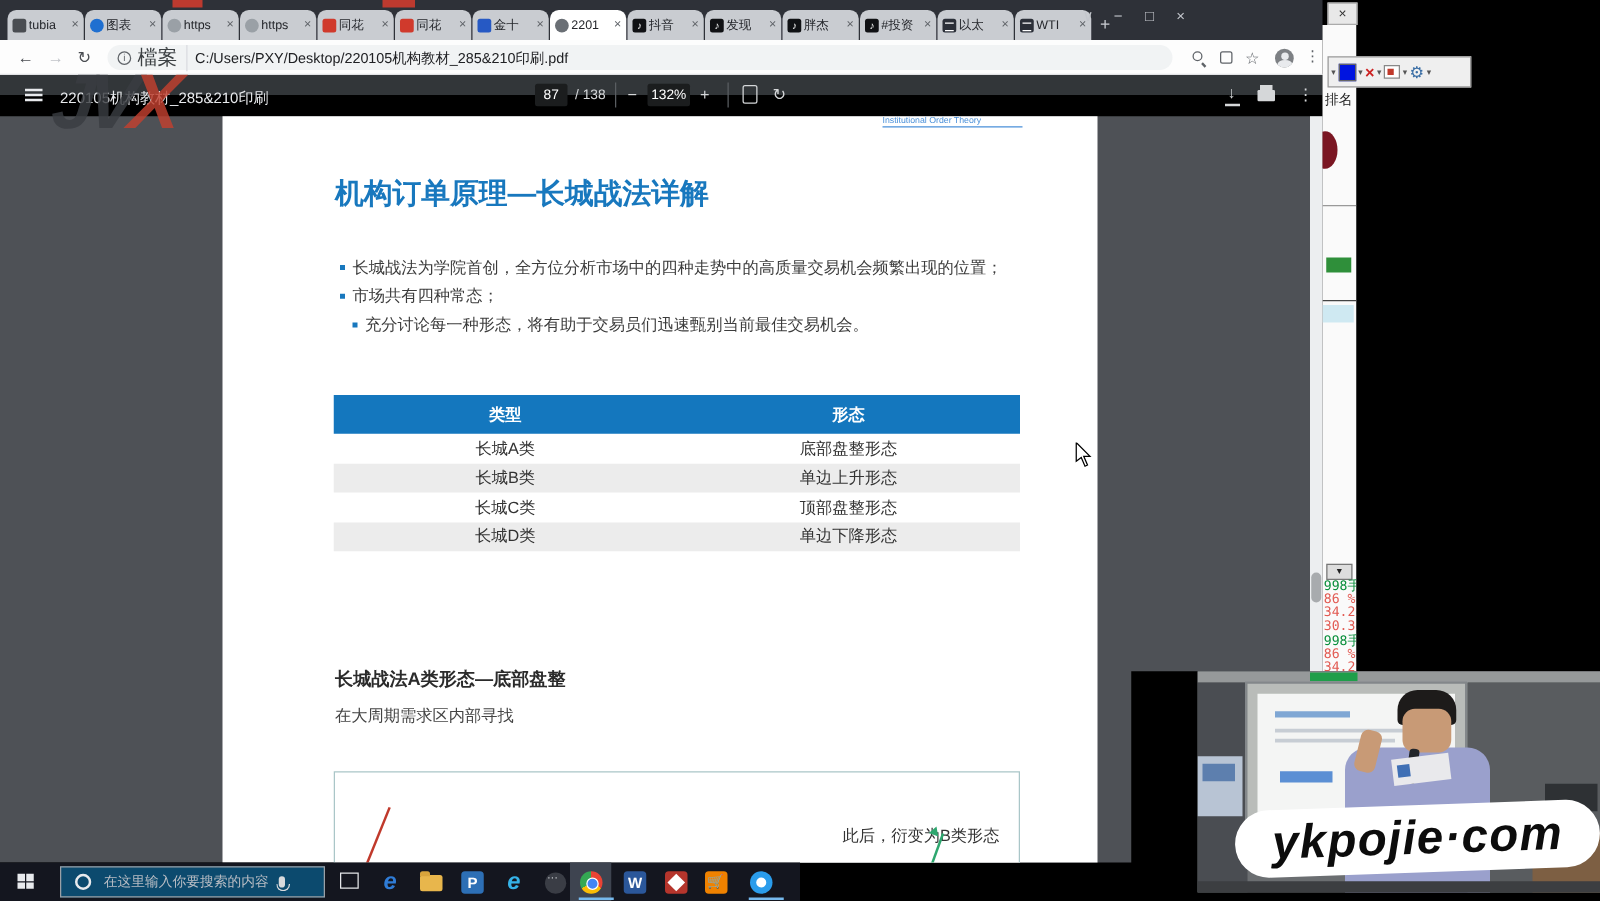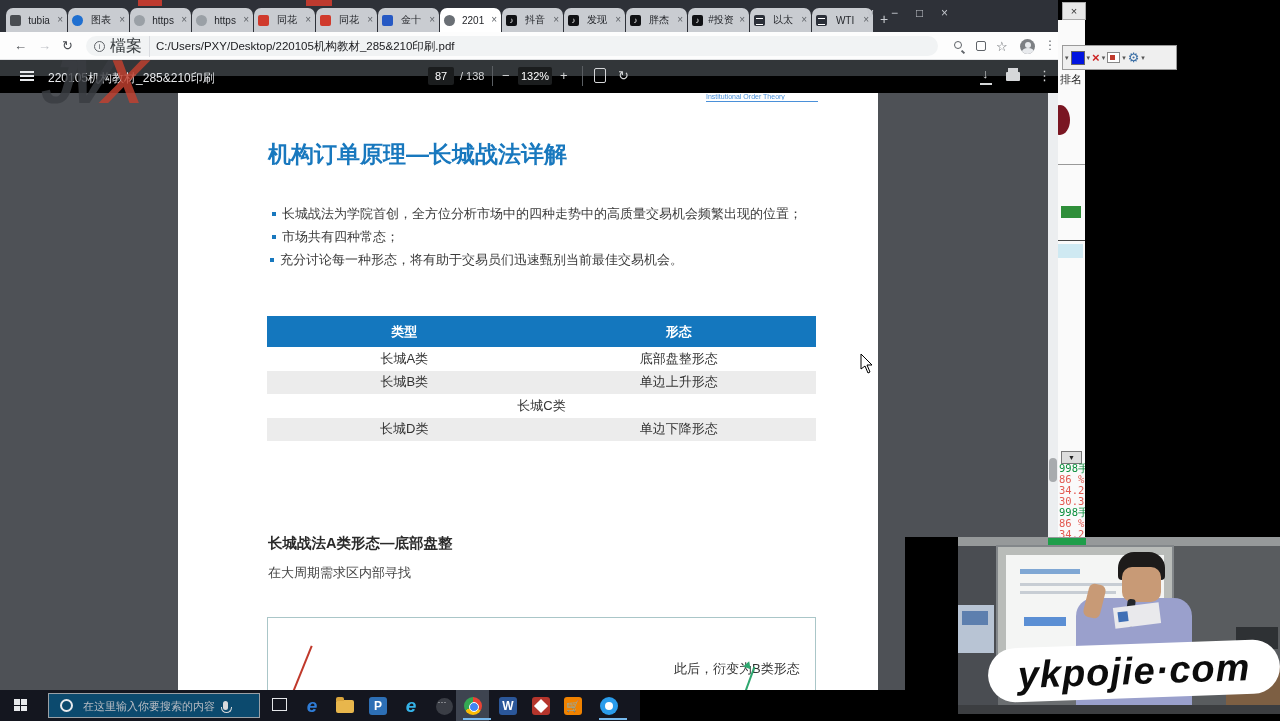--- a/index.html
+++ b/index.html
@@ -5,21 +5,21 @@
   html,body{margin:0;padding:0;background:#000;}
   *{box-sizing:border-box;font-family:"Liberation Sans",sans-serif;}
   #stage{position:relative;width:1280px;height:721px;background:#000;overflow:hidden;}
   .a{position:absolute;}
 
   
   .tabstrip{left:0;top:0;width:1058px;height:32px;background:#2e3138;}
   .tabs{position:absolute;left:6px;top:8px;display:flex;height:24px;}
   .tab{width:61px;height:24px;background:#c9ccd1;border-radius:7px 7px 0 0;display:flex;align-items:center;padding:0 4px;margin-right:1px;overflow:hidden;}
   .tab.active{background:#fff;}
-  .tab .lbl{font-size:10px;color:#24262b;white-space:nowrap;overflow:hidden;text-overflow:ellipsis;flex:1;margin:0 2px;text-align:center;}
+  .tab .lbl{font-size:10px;color:#24262b;white-space:nowrap;overflow:hidden;text-overflow:ellipsis;flex:1;margin:0 2px;}
   .tab .tclose{font-size:10px;color:#5f6368;line-height:10px;}
   .fav{width:11px;height:11px;flex:none;border-radius:2px;position:relative;}
   .fav.dark{background:#4a4d52;}
   .fav.bluec{background:#1f6fd0;border-radius:50%;}
   .fav.globe{background:#9aa0a6;border-radius:50%;}
   .fav.red{background:#d03a2c;}
   .fav.jin{background:#2659c4;}
   .fav.pdfv{background:#6a6f75;border-radius:50%;}
   .fav.douyin{background:#101114;color:#fff;font-size:8px;text-align:center;line-height:11px;}
   .fav.inv{background:#2b2f38;}
@@ -275,37 +275,38 @@
     <span class="a pdfglyph" style="left:1038px;top:8px;">⋮</span>
   </div>
 
   <div class="a pdfview">
     <div class="page">
       <span class="hdrfrag">Institutional Order Theory</span>
       <div class="hdrline"></div>
       <div class="a doctitle" style="left:90px;top:46px;">机构订单原理—长城战法详解</div>
       <div class="a bullet" style="left:94px;top:112px;"><span class="bsq"></span><span>长城战法为学院首创，全方位分析市场中的四种走势中的高质量交易机会频繁出现的位置；</span></div>
       <div class="a bullet" style="left:94px;top:135px;"><span class="bsq"></span><span>市场共有四种常态；</span></div>
-      <div class="a bullet" style="left:92px;top:158px;"><span class="bsq"></span><span>充分讨论每一种形态，将有助于交易员们迅速甄别当前最佳交易机会。</span></div>
+      <div class="a bullet" style="left:104px;top:158px;"><span class="bsq"></span><span>充分讨论每一种形态，将有助于交易员们迅速甄别当前最佳交易机会。</span></div>
 
       <div class="dtable">
         <div class="hrow">
           <span class="cell">类型</span>
           <span class="cell">形态</span>
         </div>
         <div class="row">
             <span class="cell">长城A类</span>
             <span class="cell">底部盘整形态</span>
           </div>
         <div class="row alt">
             <span class="cell">长城B类</span>
             <span class="cell">单边上升形态</span>
           </div>
         <div class="row">
             <span class="cell">长城C类</span>
+            <span class="cell">顶部盘整形态</span>
           </div>
         <div class="row alt">
             <span class="cell">长城D类</span>
             <span class="cell">单边下降形态</span>
           </div>
       </div>
 
       <div class="a sect-title" style="left:90px;top:441px;">长城战法A类形态—底部盘整</div>
       <div class="a sect-text" style="left:90px;top:471px;">在大周期需求区内部寻找</div>
 

